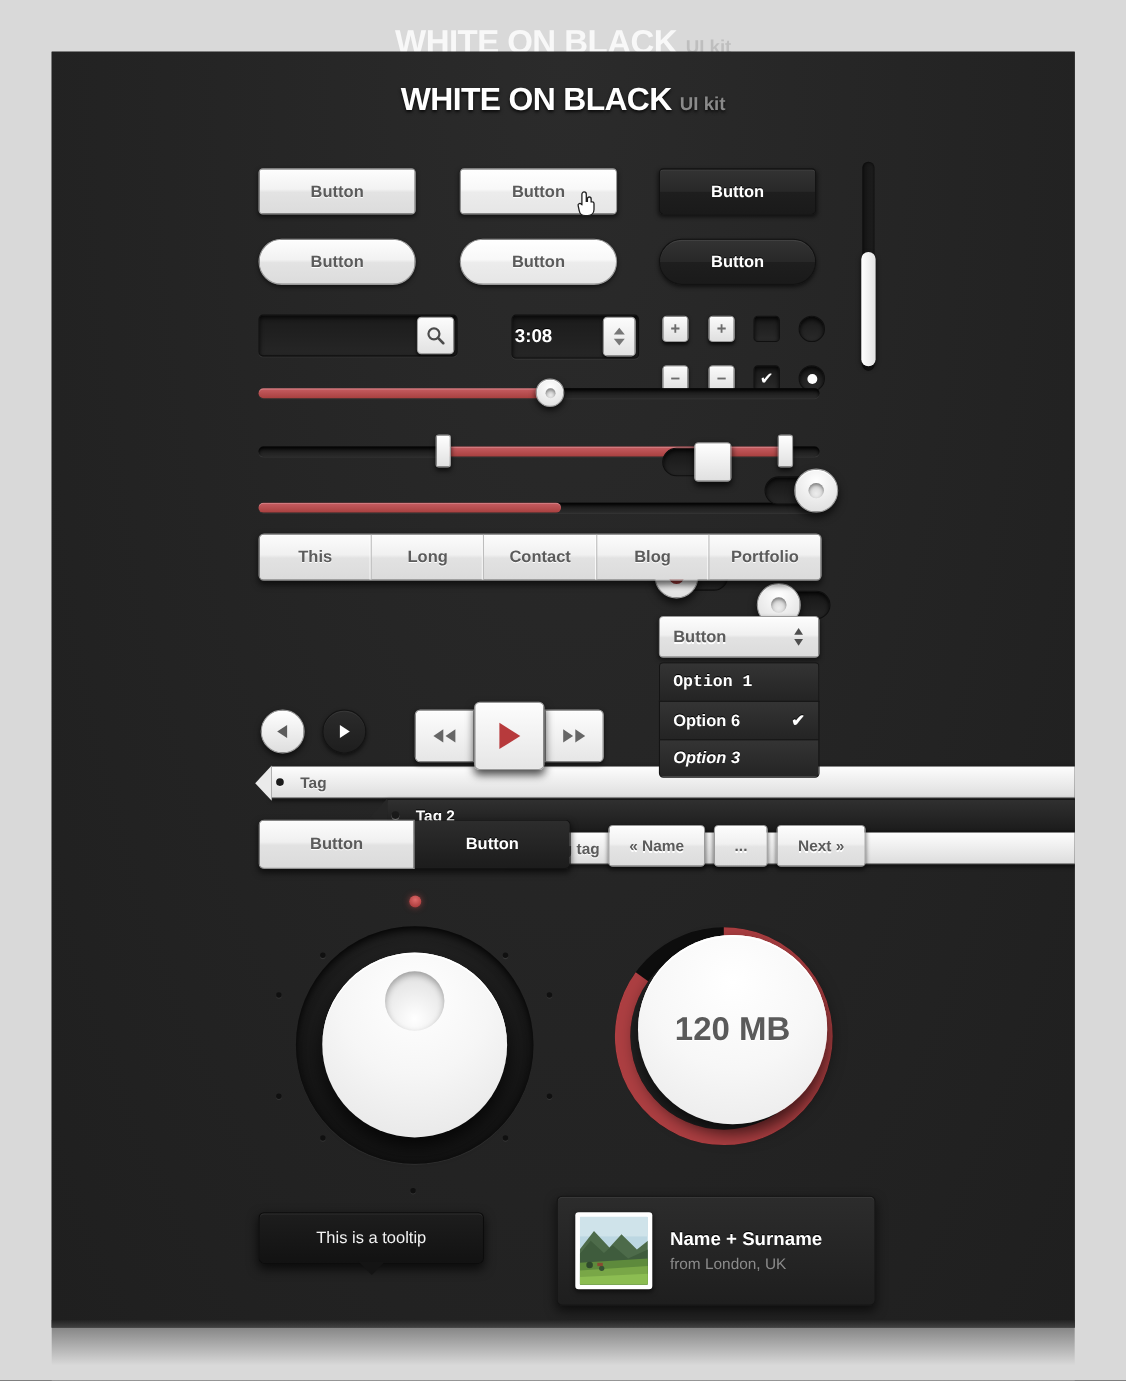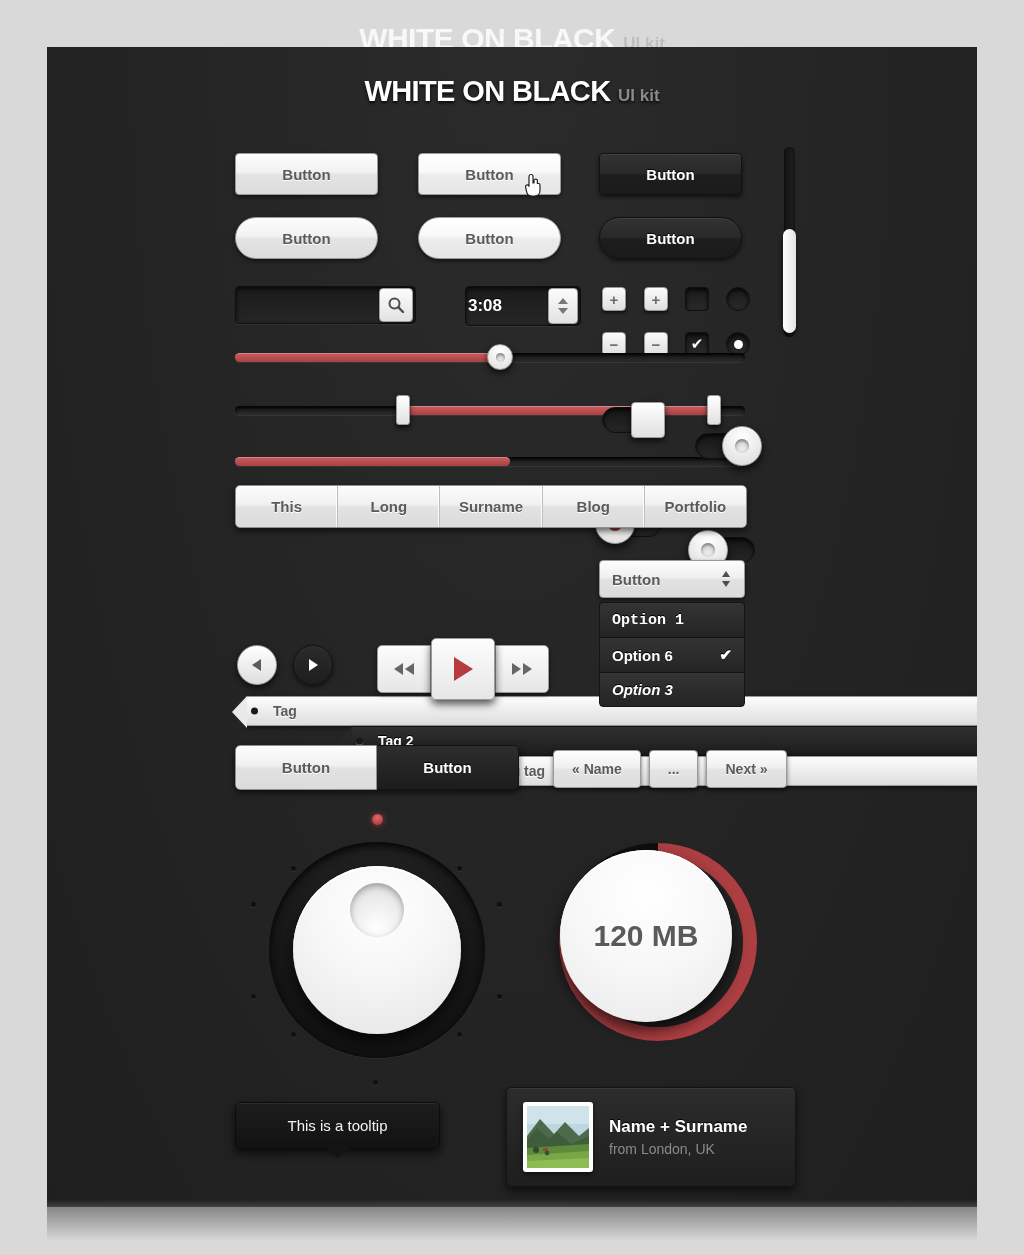--- a/index.html
+++ b/index.html
@@ -343,21 +343,21 @@
   }
   .tickdot{
     position:absolute; width:5px;height:5px;border-radius:50%;
     background:#101010; box-shadow:0 1px 0 rgba(255,255,255,.08);
   }
 
   
   .gauge-wrap{ position:absolute; width:200px;height:200px; }
   .gauge-ring{ position:absolute; inset:0; border-radius:50%; }
   .gauge-face{
-    position:absolute; left:2px; top:8px;
+    position:absolute; left:22px; top:8px;
     width:172px;height:172px;border-radius:50%;
     background:radial-gradient(circle at 50% 25%,#ffffff 0%,#f7f7f7 50%,#e8e8e8 100%);
     box-shadow:0 8px 16px rgba(0,0,0,.7), inset 0 2px 0 #fff;
     display:flex;align-items:center;justify-content:center;
     color:#5a5a5a; font-weight:bold; font-size:30px; text-shadow:0 1px 0 #fff;
   }
 
   
   .tooltip{
     position:relative; padding:14px 26px;
@@ -515,21 +515,21 @@
   </div>
   <div class="abs tg" style="left:648px;top:385px;">
     <div class="tg-rd-knob" style="left:-8px;">
       <span class="hole"></span>
     </div>
   </div>
 
   <div class="abs nav" style="left:188px;top:438px;width:512px;">
     <a>This</a>
     <a>Long</a>
-    <a>Surname</a>
+    <a>Contact</a>
     <a>Blog</a>
     <a>Portfolio</a>
   </div>
 
   <div class="abs tag light" style="left:200px;top:518px;">
     <span class="notch"></span>
     <span class="hole"></span>
     <span>Tag</span>
   </div>
   <div class="abs tag dark" style="left:305px;top:518px;">

